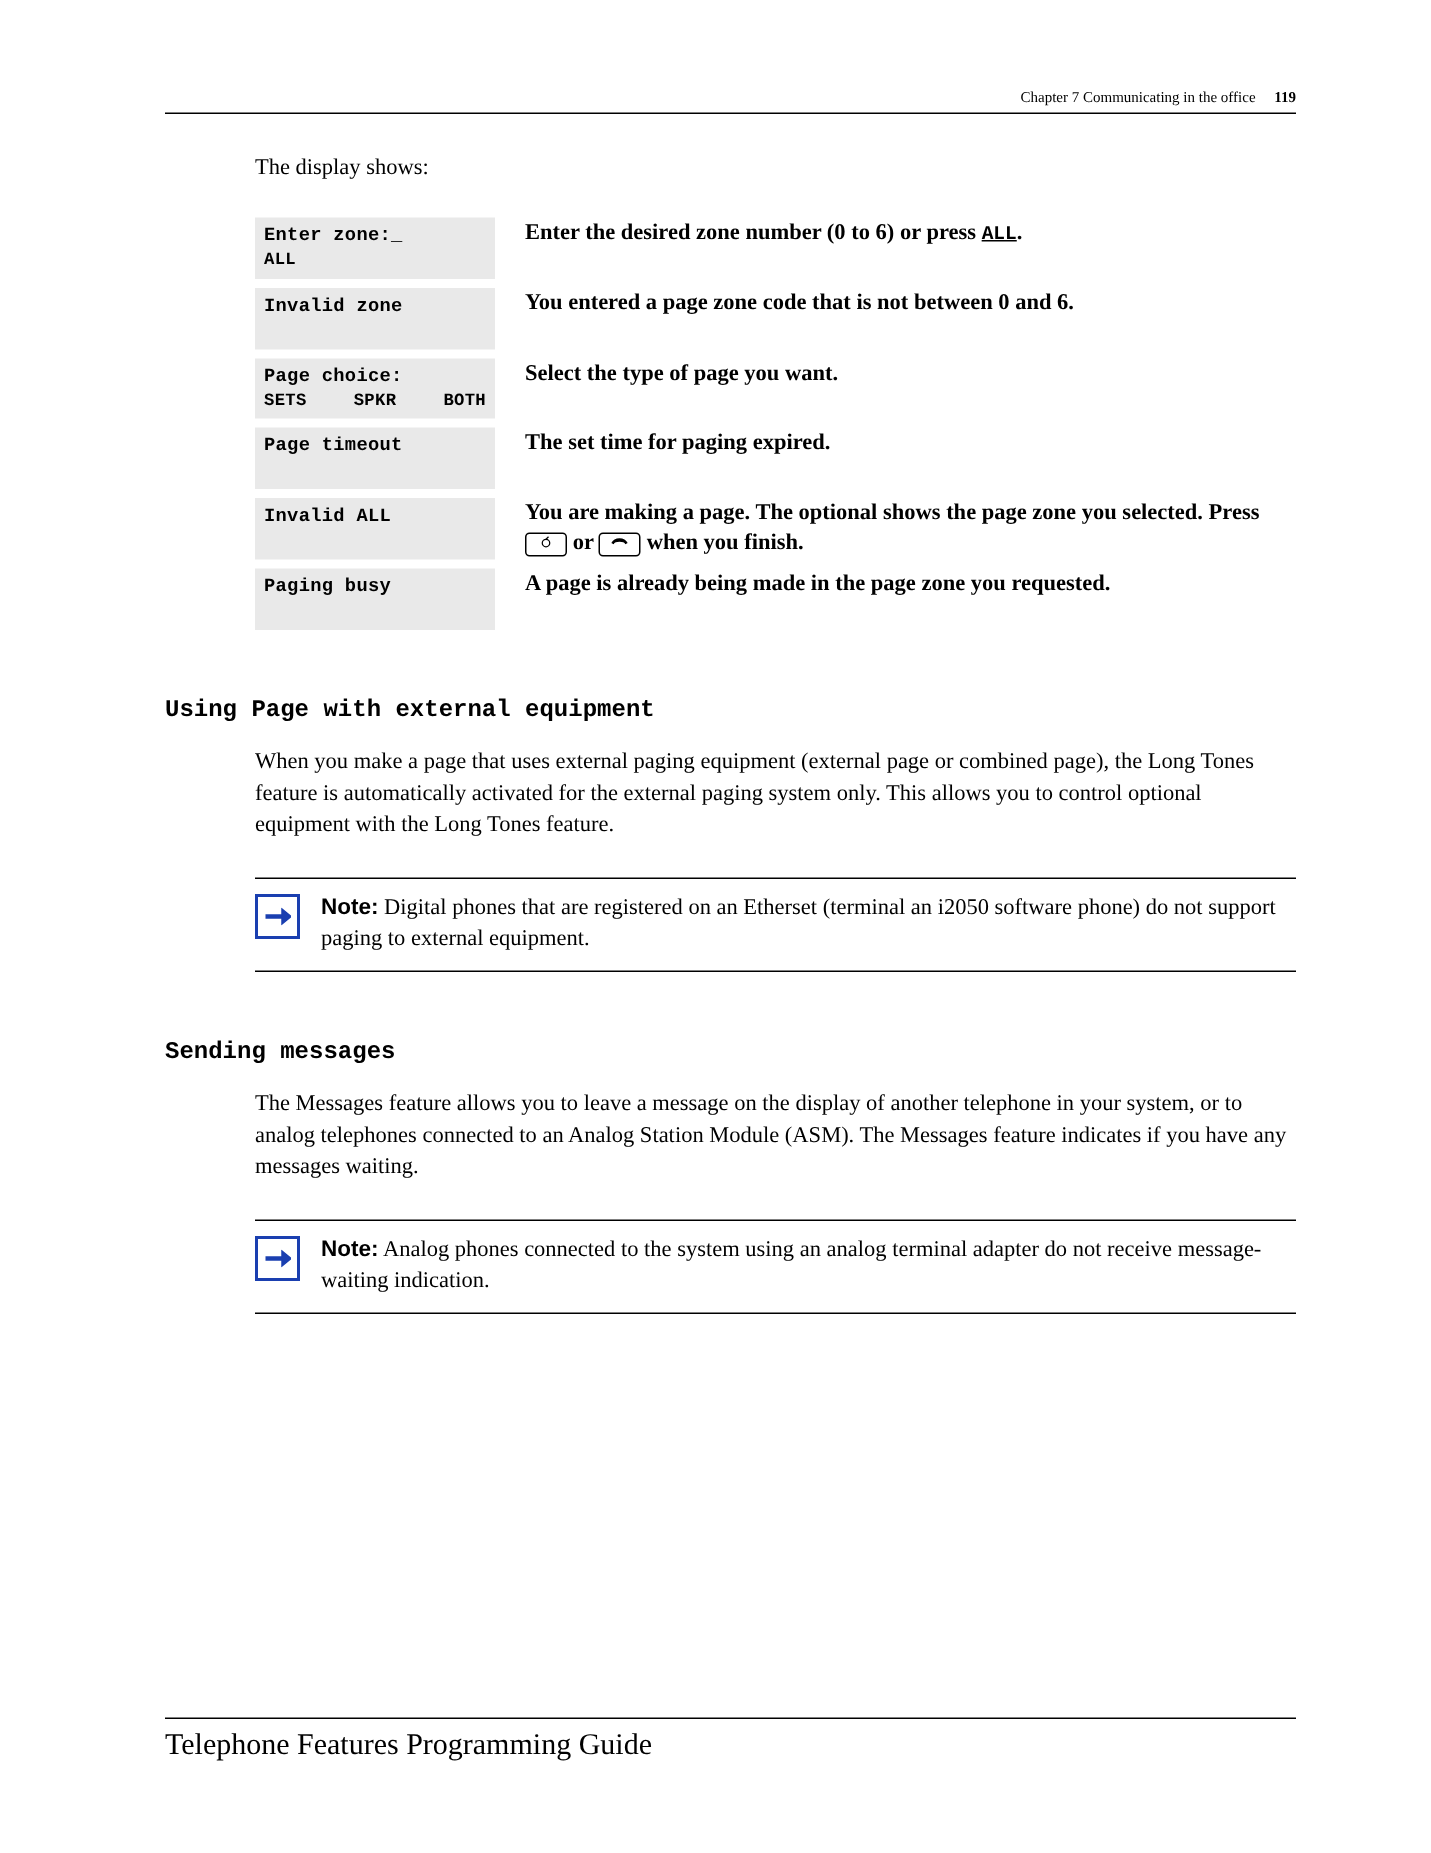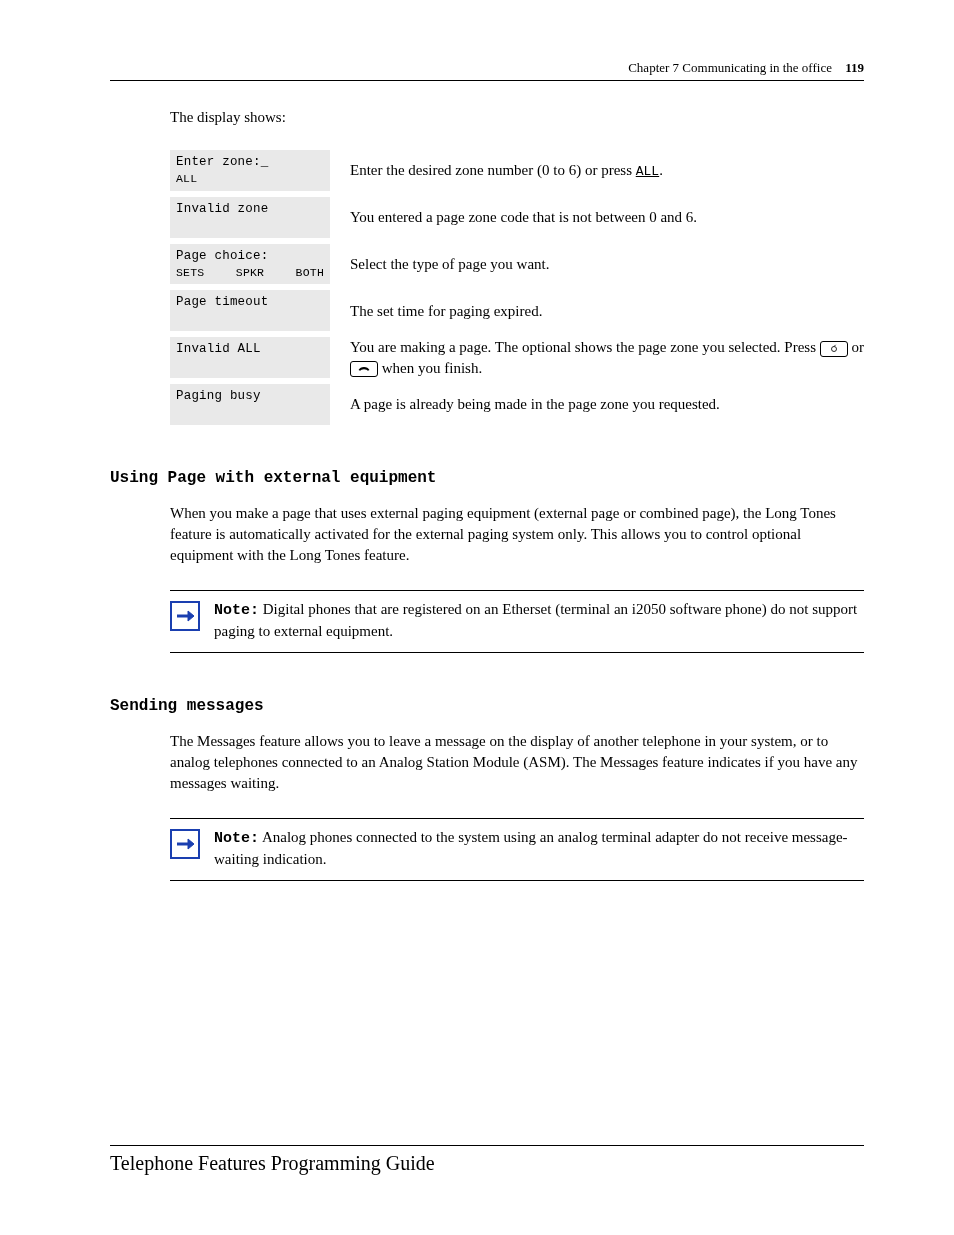--- a/index.html
+++ b/index.html
@@ -12,21 +12,21 @@
   }
   .page {
     width: 954px;
     height: 1235px;
     box-sizing: border-box;
     padding: 60px 90px 60px 110px;
     position: relative;
   }
   .running-header {
     text-align: right;
-    font-size: 13px;
+    font-size: 10px;
     margin-bottom: 4px;
   }
   .pagenum {
     display: inline-block;
     margin-left: 10px;
   }
   .hr-top {
     border: none;
     border-top: 1.5px solid #000;
     margin: 0;
@@ -34,22 +34,23 @@
   .intro-line {
     margin-top: 28px;
     margin-bottom: 24px;
     margin-left: 60px;
   }
   .rows {
     margin-left: 60px;
   }
   .row {
     display: flex;
-    align-items: center;
+    align-items: flex-start;
     margin-bottom: 6px;
+    font-weight: bold;
   }
   .lcd {
     width: 160px;
     min-height: 40px;
     background: #e9e9e9;
     font-family: "Courier New", monospace;
     font-size: 12.5px;
     line-height: 1.45;
     padding: 3px 6px 3px 6px;
     box-sizing: border-box;
@@ -131,21 +132,21 @@
   }
   .note-icon svg {
     stroke: #1a3fb0;
     fill: #1a3fb0;
   }
   .note-text {
     flex: 1;
     line-height: 1.4;
   }
   .note-text b {
-    font-family: Liberation Mono, monospace;
+    font-family: Liberation Sans, sans-serif;
     font-weight: bold;
   }
   .footer {
     position: absolute;
     left: 110px;
     right: 90px;
     bottom: 60px;
   }
   .footer hr {
     border: none;

